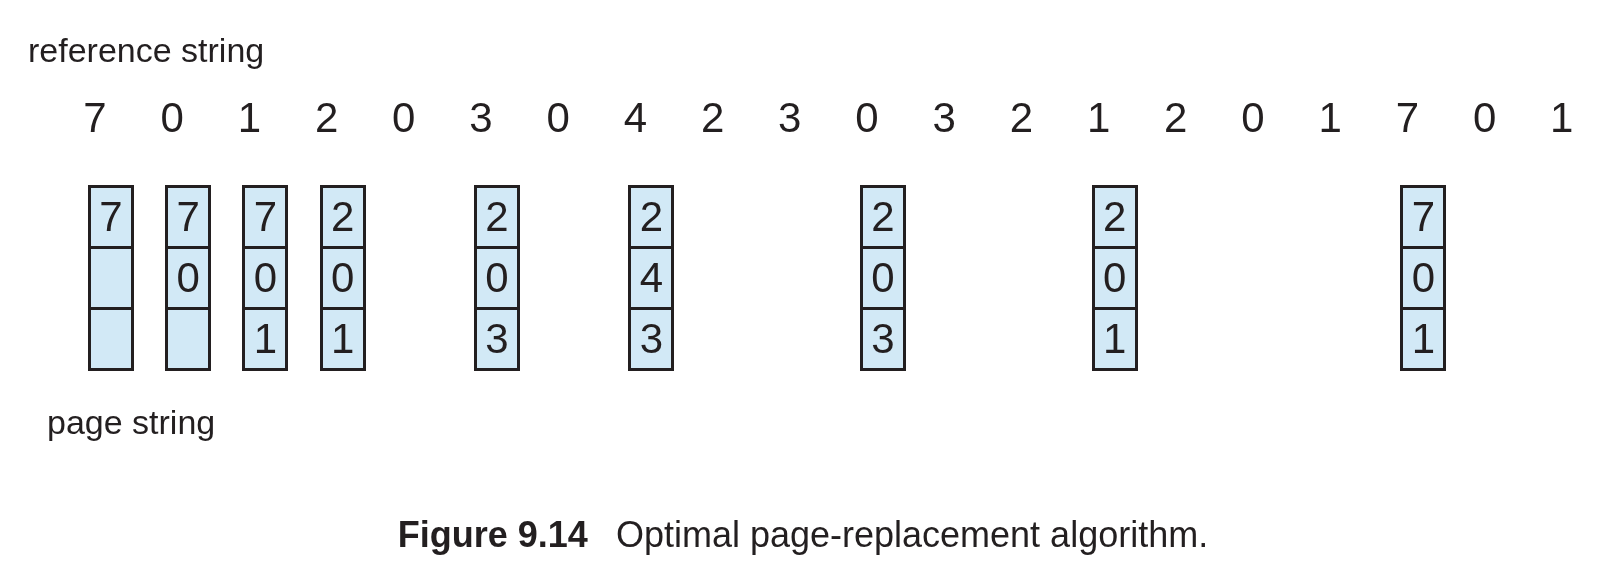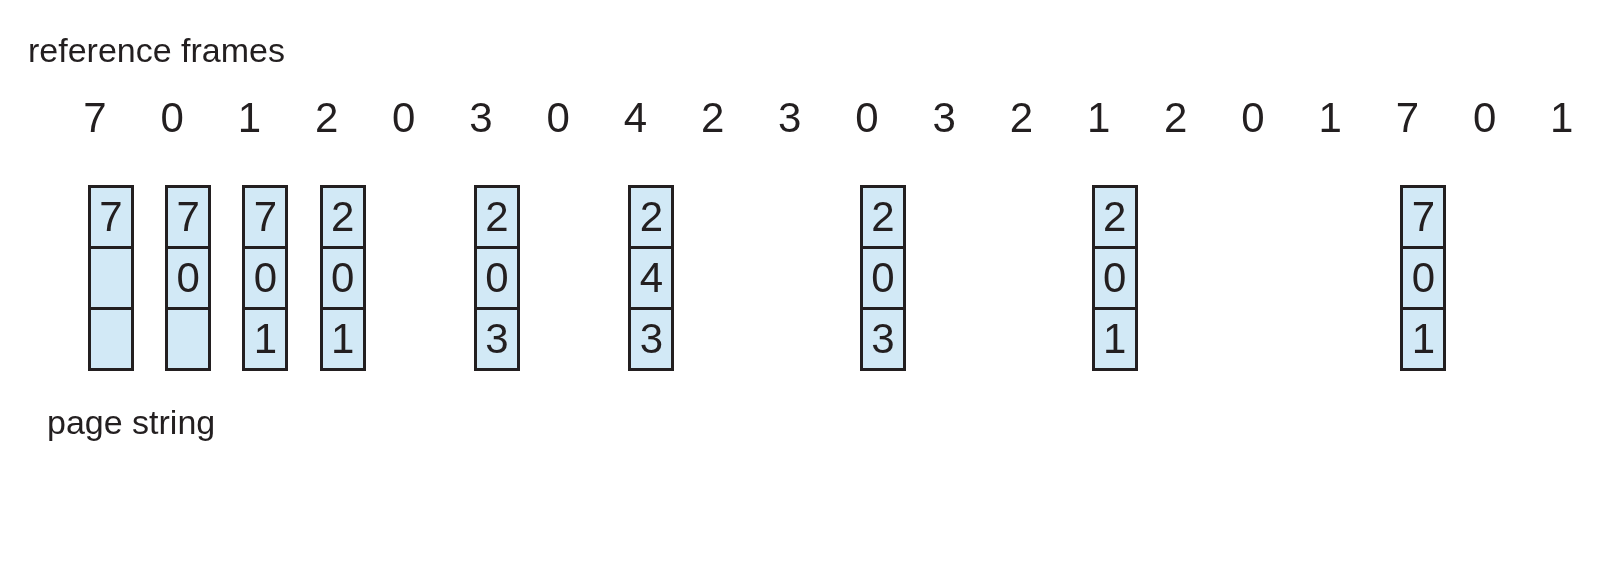--- a/index.html
+++ b/index.html
@@ -67,21 +67,21 @@
   }
   .capnum {
     font-weight: bold;
     margin-right: 28px;
   }
 </style>
 </head>
 <body>
 
 <div id="canvas" style="--fill: #d2e9f6; --line: #231f20;">
-  <div class="toplabel">reference frames</div>
+  <div class="toplabel">reference string</div>
 
   <div id="refRow">
       <span class="refnum" style="left: 65px;">7</span>
       <span class="refnum" style="left: 142.2px;">0</span>
       <span class="refnum" style="left: 219.4px;">1</span>
       <span class="refnum" style="left: 296.6px;">2</span>
       <span class="refnum" style="left: 373.8px;">0</span>
       <span class="refnum" style="left: 451px;">3</span>
       <span class="refnum" style="left: 528.2px;">0</span>
       <span class="refnum" style="left: 605.4px;">4</span>
@@ -142,13 +142,16 @@
       </div>
       <div class="frame" style="left: 1400.4px;">
         <div class="cell">7</div>
         <div class="cell">0</div>
         <div class="cell">1</div>
       </div>
     </div>
 
   <div class="pflabel">page string</div>
 
+  <div class="caption">
+    <span class="capnum">Figure 9.14</span><span>Optimal page-replacement algorithm.</span>
+  </div>
 </div>
 
 </body></html>

